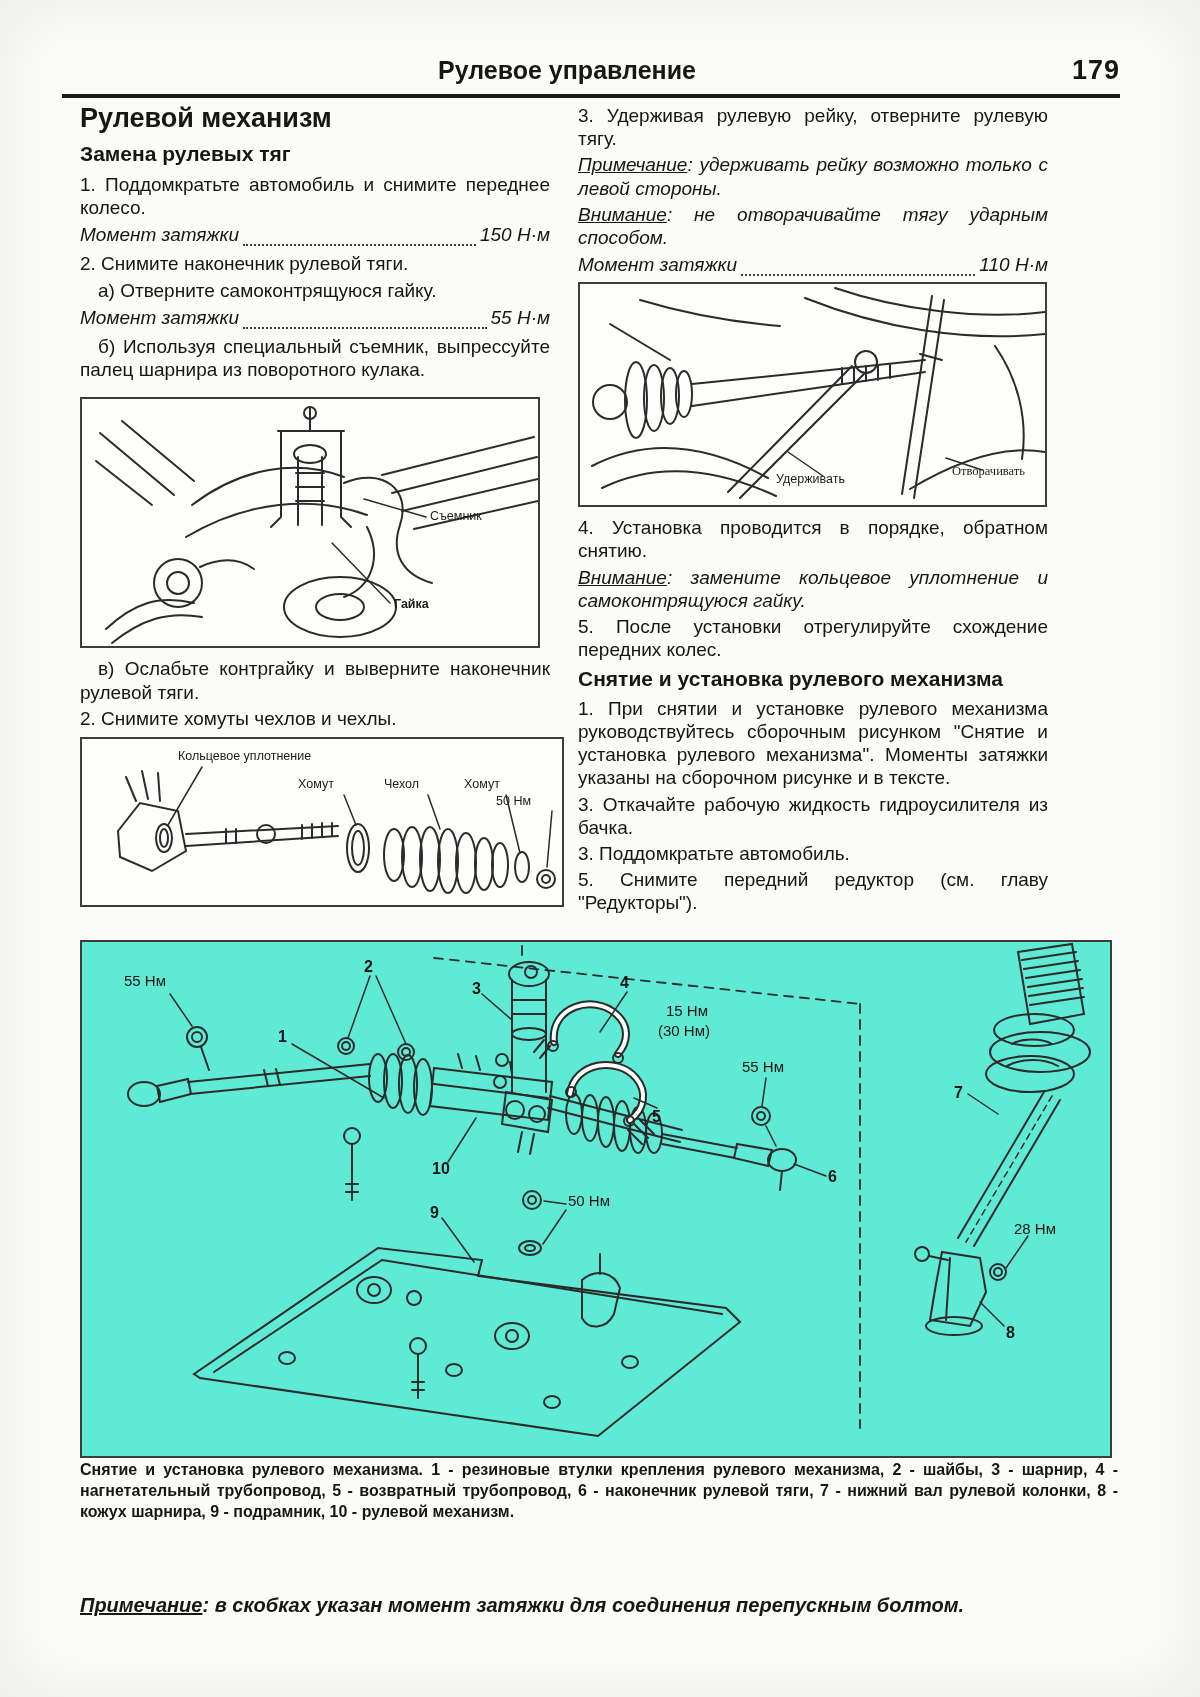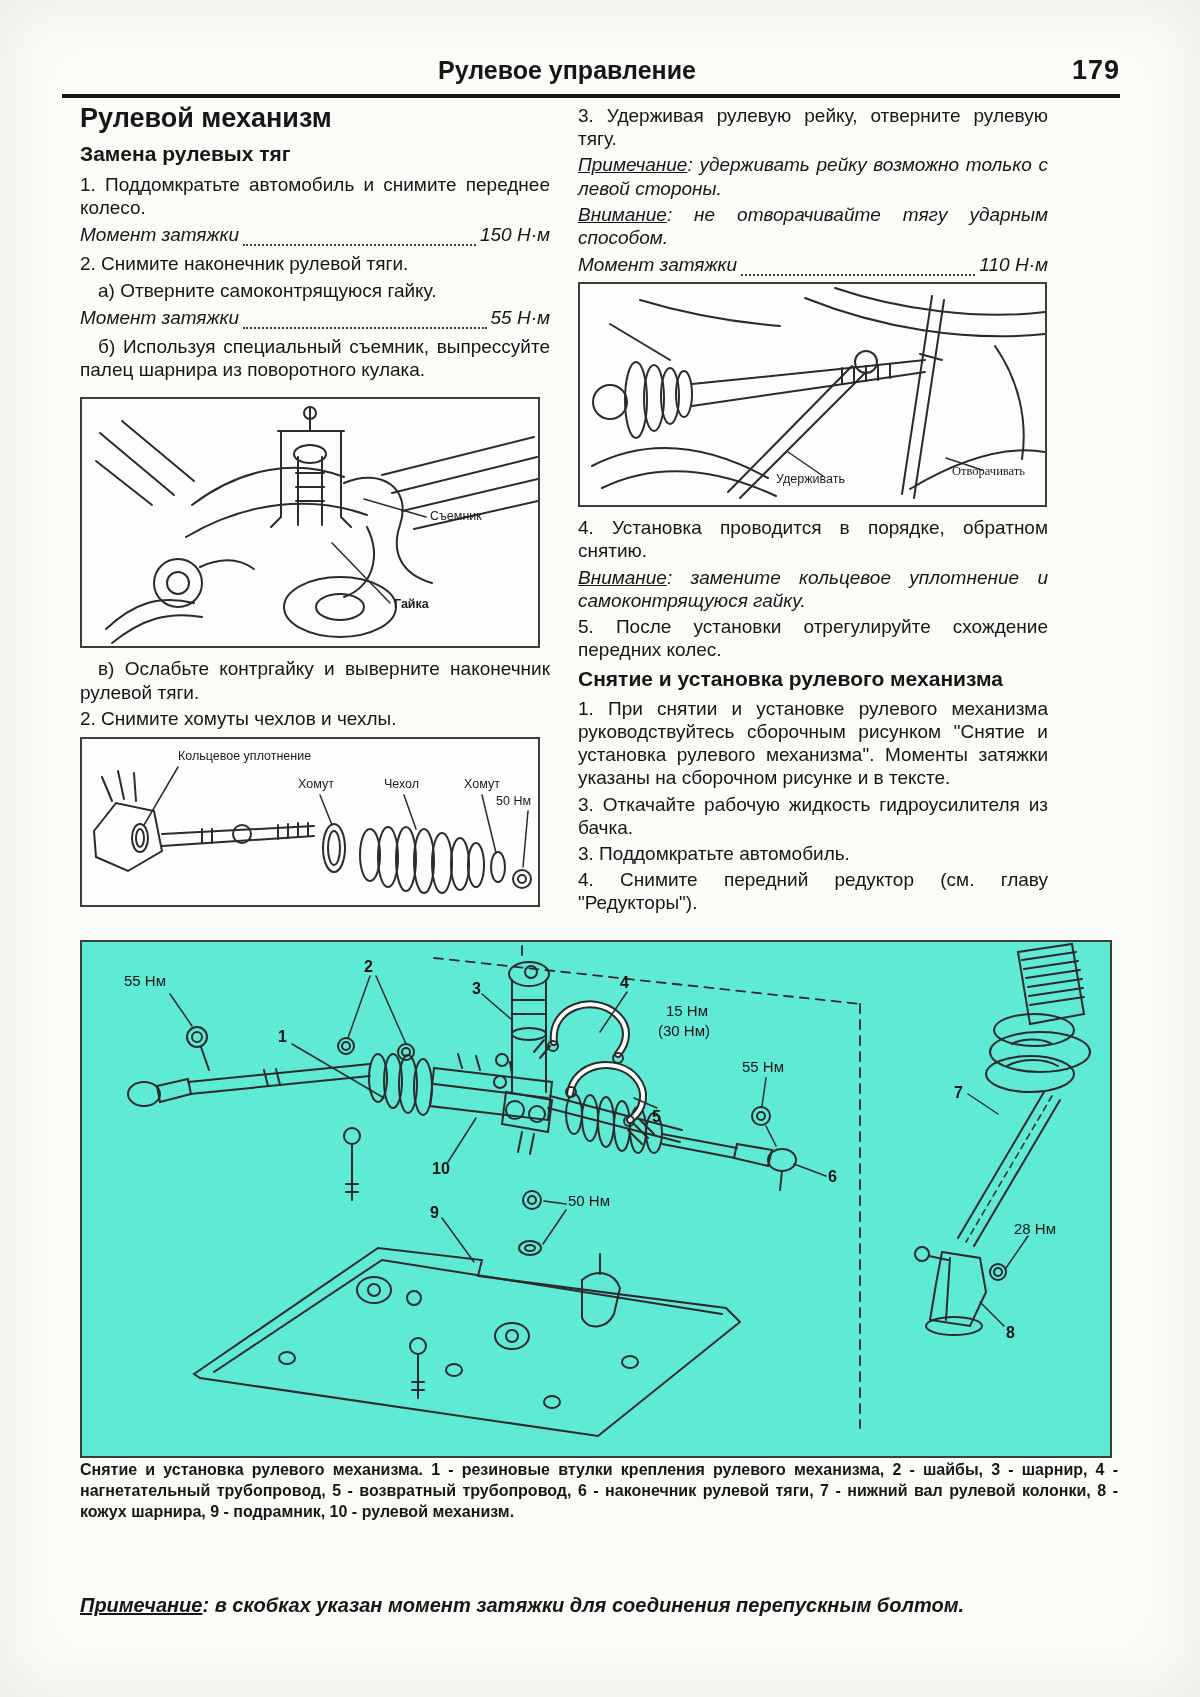--- a/index.html
+++ b/index.html
@@ -27,21 +27,21 @@
   .torque { display:flex; align-items:flex-end; font-style:italic; margin:4px 0 6px 0; }
   .torque .dots { flex:1; border-bottom:2px dotted #3a3a3a; margin:0 4px; height:15px; }
   .note { font-style:italic; margin:3px 0 4px 0; }
   .nlabel { text-decoration:underline; }
 
   
   .figbox { position:relative; border:2px solid #3d3d3d; background:#fdfdfb; }
   .figbox svg { display:block; }
   .figlabel { position:absolute; font-size:12.5px; white-space:nowrap; color:#1c1c1c; }
   .fig1 { width:456px; height:247px; margin:16px 0 9px 0; }
-  .fig2 { width:456px; height:166px; margin:7px 0 0 0; }
+  .fig2 { width:456px; height:166px; margin:7px 0 0 0;padding-left:24px; }
   .fig3 { width:465px; height:221px; margin:5px 0 9px 0; }
   .gap14 { margin-top:14px; }
 
   
   .mainfig { position:absolute; left:80px; top:940px; width:1028px; height:514px;
              border:2px solid #3d3d3d; background:#5eead4; }
   .mainfig svg { position:absolute; left:0; top:0; }
   .co { position:absolute; font-weight:bold; font-size:16px; color:#141414; }
   .tq { position:absolute; font-size:15px; color:#141414; white-space:nowrap; }
 
@@ -195,21 +195,21 @@
 
     <p>4. Установка проводится в порядке, обратном снятию.</p>
     <p class="note">
       <span class="nlabel">Внимание</span><span>: замените кольцевое уплотнение и самоконтрящуюся гайку.</span>
     </p>
     <p>5. После установки отрегулируйте схождение передних колес.</p>
     <div class="h2b">Снятие и установка рулевого механизма</div>
     <p>1. При снятии и установке рулевого механизма руководствуйтесь сборочным рисунком "Снятие и установка рулевого механизма". Моменты затяжки указаны на сборочном рисунке и в тексте.</p>
     <p>3. Откачайте рабочую жидкость гидроусилителя из бачка.</p>
     <p>3. Поддомкратьте автомобиль.</p>
-    <p>4. Снимите передний редуктор (см. главу "Редукторы").</p>
+    <p>5. Снимите передний редуктор (см. главу "Редукторы").</p>
   </div>
 
   <div class="mainfig">
     <svg width="1028" height="514" viewBox="0 0 1028 514">
       <g stroke="#2b2b2b" fill="none" stroke-width="2" stroke-linecap="round">
 
         <path d="M440,4 V18 M352,16 L778,62 M778,62 V486" stroke-dasharray="9 7" stroke-width="1.8"></path>
 
         <ellipse cx="62" cy="152" rx="16" ry="12"></ellipse>
         <path d="M75,144 L106,137 L109,152 L78,160 Z"></path>

